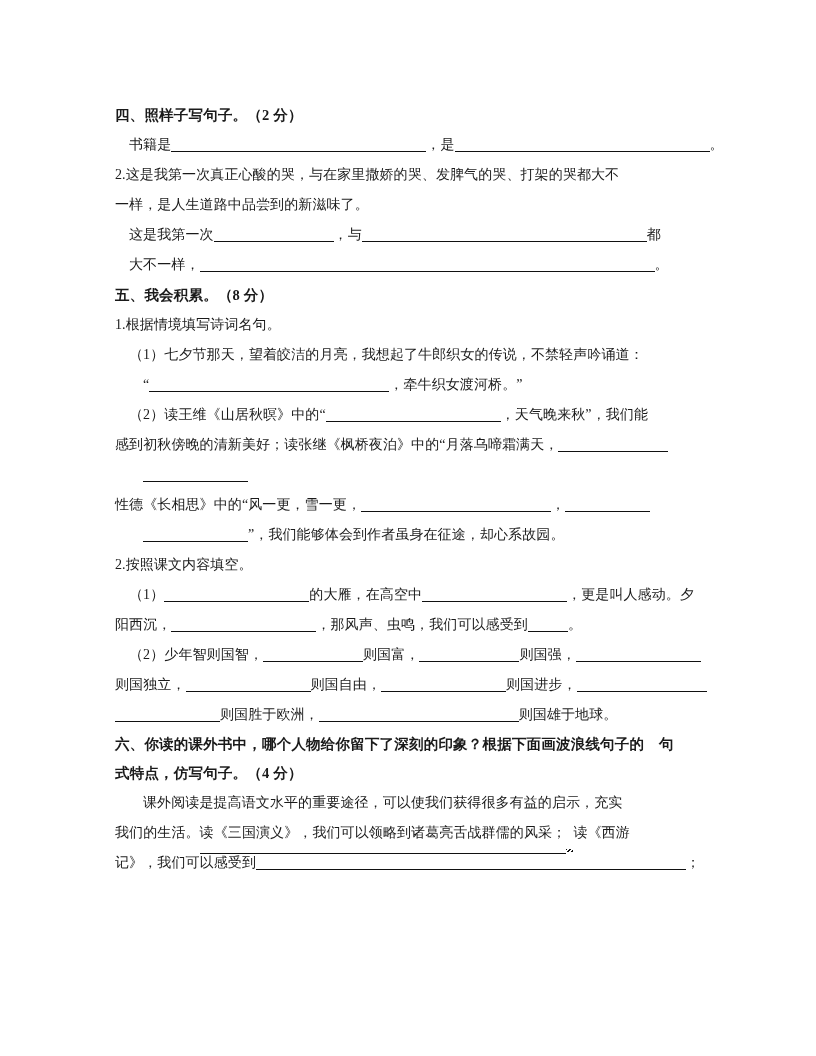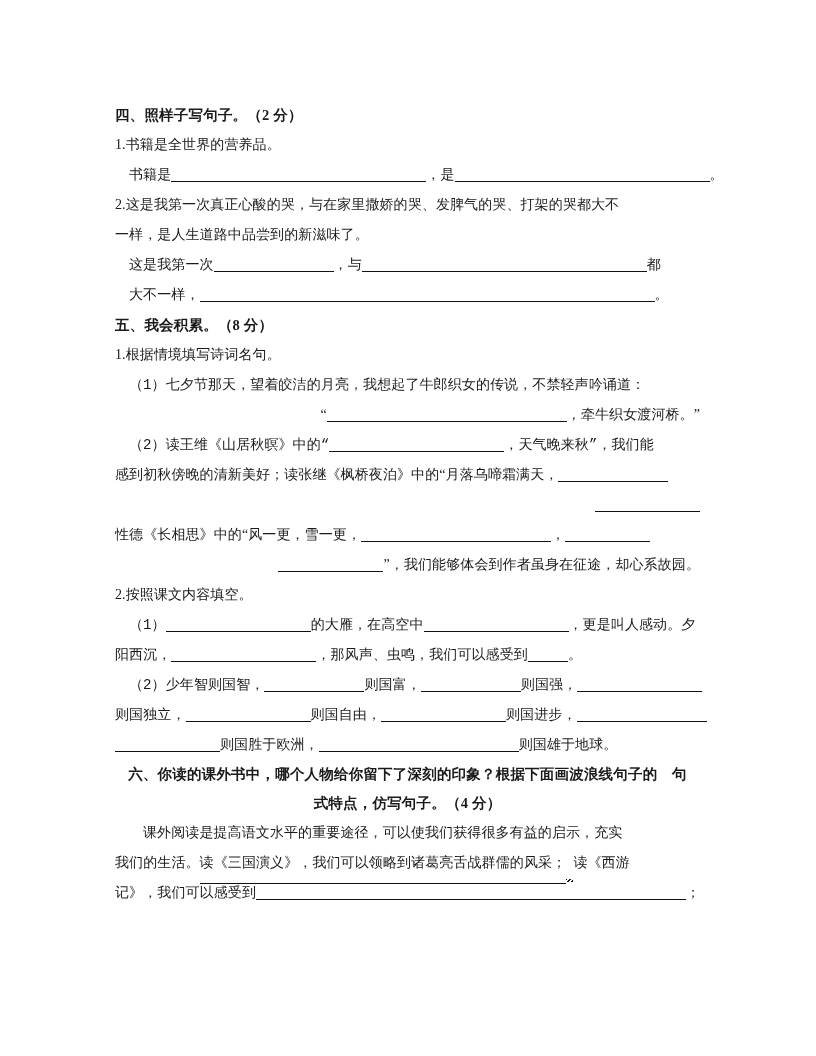--- a/index.html
+++ b/index.html
@@ -28,32 +28,32 @@
 
   
   .sec-head {
     font-weight: bold;
     font-size: 14.5px;
     line-height: 30px;
     letter-spacing: 0.2px;
     margin: 0;
     white-space: normal;
   }
-  .sec-head.tight { line-height: 29px; text-align: center; }
+  .sec-head.tight { line-height: 29px; }
 
   
   .line {
     font-size: 14px;
     line-height: 30px;
     margin: 0;
     white-space: nowrap;
     letter-spacing: 0.1px;
   }
-  .indent { padding-left: 14px; font-family: Liberation Mono, monospace; }
-  .indent2 { padding-left: 28px; text-align: right; }
+  .indent { padding-left: 14px; }
+  .indent2 { padding-left: 28px; }
 
   
   .blank {
     display: inline-block;
     border-bottom: 1.2px solid #111;
     height: 17px;
     vertical-align: -3px;
   }
 
   
@@ -99,23 +99,20 @@
   }
 </style>
 </head>
 <body>
 
 <div class="page">
   <div class="sheet">
 
     <div class="sec-head">四、照样子写句子。（2 分）</div>
 
-    <div class="line">
-      <span>1.</span><span>书籍是全世界的营养品。</span>
-    </div>
 
     <div class="line indent">
       <span>书籍是</span><span class="blank w255"></span><span>，是</span><span class="blank w255"></span><span>。</span>
     </div>
 
     <div class="line">
       <span>2.</span><span>这是我第一次真正心酸的哭，与在家里撒娇的哭、发脾气的哭、打架的哭都大不</span>
     </div>
     <div class="line">
       <span>一样，是人生道路中品尝到的新滋味了。</span>

